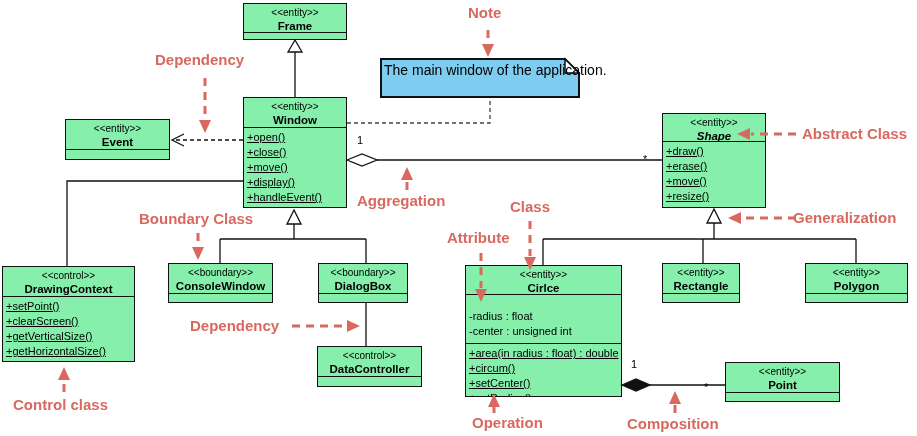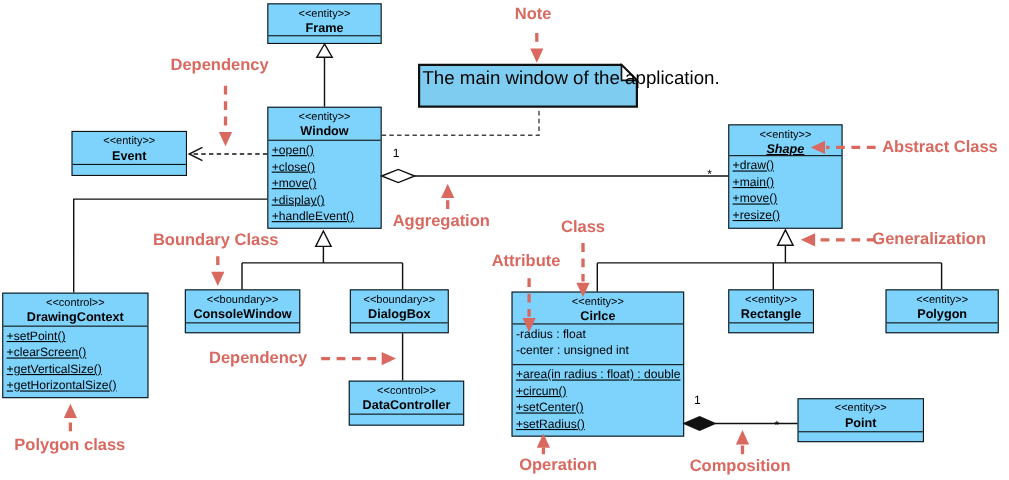--- a/index.html
+++ b/index.html
@@ -1,31 +1,31 @@
 <!DOCTYPE html>
 <html><head>
 <meta charset="utf-8">
 <style>
   html,body{margin:0;padding:0;background:#fff;}
   #canvas{position:relative;width:917px;height:436px;background:#fff;overflow:hidden;
           font-family:"Liberation Sans",sans-serif;}
-  .cls{position:absolute;box-sizing:border-box;background:#7dd3fc;border:1.5px solid #111;
+  .cls{position:absolute;box-sizing:border-box;background:#86efac;border:1.5px solid #111;
        display:flex;flex-direction:column;z-index:2;}
   .hd{flex:0 0 auto;text-align:center;}
   .st{font-size:10px;line-height:13px;padding-top:2px;color:#000;white-space:nowrap;}
   .nm{font-size:11.5px;line-height:14px;font-weight:bold;color:#000;white-space:nowrap;}
   .nm.it{font-style:italic;text-decoration:underline;}
   .cpt{border-top:1.5px solid #111;flex:1 1 auto;overflow:hidden;}
   .mline{font-size:11px;line-height:15px;padding-left:3px;color:#000;white-space:nowrap;}
   .ops{padding-top:2px;text-decoration:underline;}
   svg.layer{position:absolute;left:0;top:0;z-index:3;pointer-events:none;}
   .lbl{position:absolute;z-index:4;color:#d9685f;font-weight:bold;font-size:15px;
        line-height:17px;white-space:nowrap;}
   .mult{position:absolute;z-index:4;color:#000;font-size:11px;line-height:12px;}
-  .notetext{position:absolute;z-index:4;color:#000;font-size:17px;line-height:13px;white-space:nowrap;}
+  .notetext{position:absolute;z-index:4;color:#000;font-size:14px;line-height:13px;white-space:nowrap;}
 </style>
 </head>
 <body>
 
 <div id="canvas">
 
   <div class="cls" style="left:243px;top:3px;width:104px;height:37px;">
     <div class="hd" style="height:28px;">
       <div class="st">&lt;&lt;entity&gt;&gt;</div>
       <div class="nm">Frame</div>
@@ -55,21 +55,21 @@
     <div class="cpt"></div>
   </div>
 
   <div class="cls" style="left:662px;top:113px;width:104px;height:95px;">
     <div class="hd" style="height:27px;">
       <div class="st">&lt;&lt;entity&gt;&gt;</div>
       <div class="nm it">Shape</div>
     </div>
     <div class="cpt ops">
       <div class="mline">+draw()</div>
-      <div class="mline">+main()</div>
+      <div class="mline">+erase()</div>
       <div class="mline">+move()</div>
       <div class="mline">+resize()</div>
     </div>
   </div>
 
   <div class="cls" style="left:2px;top:266px;width:133px;height:96px;">
     <div class="hd" style="height:29px;">
       <div class="st">&lt;&lt;control&gt;&gt;</div>
       <div class="nm">DrawingContext</div>
     </div>
@@ -103,21 +103,21 @@
       <div class="nm">DataController</div>
     </div>
     <div class="cpt"></div>
   </div>
 
   <div class="cls" style="left:465px;top:265px;width:157px;height:132px;">
     <div class="hd" style="height:28px;">
       <div class="st">&lt;&lt;entity&gt;&gt;</div>
       <div class="nm">Cirlce</div>
     </div>
-    <div class="cpt" style="flex:0 0 auto;height:34px;padding-top:2px;">
+    <div class="cpt" style="flex:0 0 auto;height:34px;padding-top:14px;">
       <div class="mline">-radius : float</div>
       <div class="mline">-center : unsigned int</div>
     </div>
     <div class="cpt ops">
       <div class="mline">+area(in radius : float) : double</div>
       <div class="mline">+circum()</div>
       <div class="mline">+setCenter()</div>
       <div class="mline">+setRadius()</div>
     </div>
   </div>
@@ -228,21 +228,21 @@
 
   <span class="lbl" style="left:468px;top:4px;">Note</span>
   <span class="lbl" style="left:155px;top:51px;">Dependency</span>
   <span class="lbl" style="left:802px;top:125px;">Abstract Class</span>
   <span class="lbl" style="left:793px;top:209px;">Generalization</span>
   <span class="lbl" style="left:357px;top:192px;">Aggregation</span>
   <span class="lbl" style="left:139px;top:210px;">Boundary Class</span>
   <span class="lbl" style="left:190px;top:317px;">Dependency</span>
   <span class="lbl" style="left:510px;top:198px;">Class</span>
   <span class="lbl" style="left:447px;top:229px;">Attribute</span>
-  <span class="lbl" style="left:13px;top:396px;">Polygon class</span>
+  <span class="lbl" style="left:13px;top:396px;">Control class</span>
   <span class="lbl" style="left:452px;top:414px;margin-left:20px;">Operation</span>
   <span class="lbl" style="left:627px;top:415px;">Composition</span>
 
   <span class="mult" style="left:357px;top:134px;">1</span>
   <span class="mult" style="left:643px;top:153px;">*</span>
   <span class="mult" style="left:631px;top:358px;">1</span>
   <span class="mult" style="left:704px;top:381px;">*</span>
 
 </div>
 

